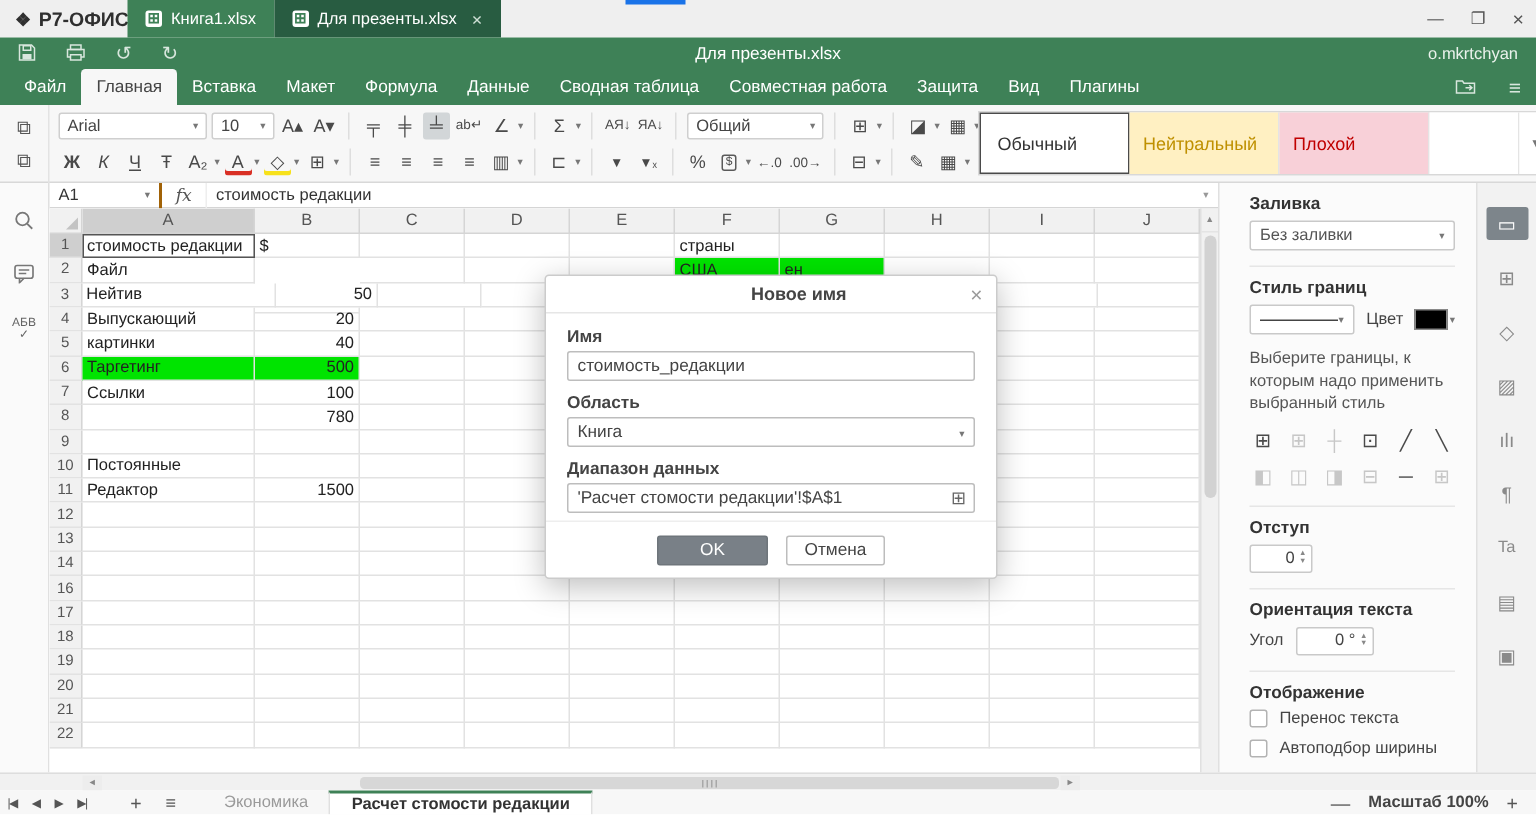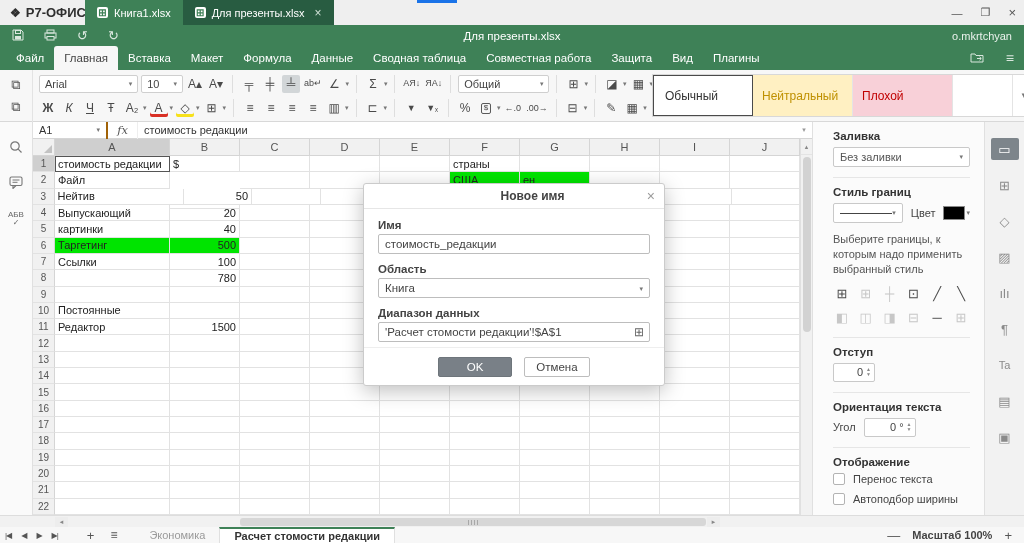--- a/index.html
+++ b/index.html
@@ -547,33 +547,20 @@
           <div class="gcell" style="width: 70px;"></div>
           <div class="gcell" style="width: 70px;"></div>
           <div class="gcell" style="width: 70px;"></div>
           <div class="gcell" style="width: 70px;"></div>
           <div class="gcell" style="width: 70px;"></div>
           <div class="gcell" style="width: 70px;"></div>
           <div class="gcell" style="width: 70px;"></div>
           <div class="gcell" style="width: 70px;"></div>
         </div>
         <div class="grow">
-          <div class="rowhead">15</div>
-          <div class="gcell" style="width: 115px;"></div>
-          <div class="gcell" style="width: 70px;"></div>
-          <div class="gcell" style="width: 70px;"></div>
-          <div class="gcell" style="width: 70px;"></div>
-          <div class="gcell" style="width: 70px;"></div>
-          <div class="gcell" style="width: 70px;"></div>
-          <div class="gcell" style="width: 70px;"></div>
-          <div class="gcell" style="width: 70px;"></div>
-          <div class="gcell" style="width: 70px;"></div>
-          <div class="gcell" style="width: 70px;"></div>
-        </div>
-        <div class="grow">
           <div class="rowhead">16</div>
           <div class="gcell" style="width: 115px;"></div>
           <div class="gcell" style="width: 70px;"></div>
           <div class="gcell" style="width: 70px;"></div>
           <div class="gcell" style="width: 70px;"></div>
           <div class="gcell" style="width: 70px;"></div>
           <div class="gcell" style="width: 70px;"></div>
           <div class="gcell" style="width: 70px;"></div>
           <div class="gcell" style="width: 70px;"></div>
           <div class="gcell" style="width: 70px;"></div>

